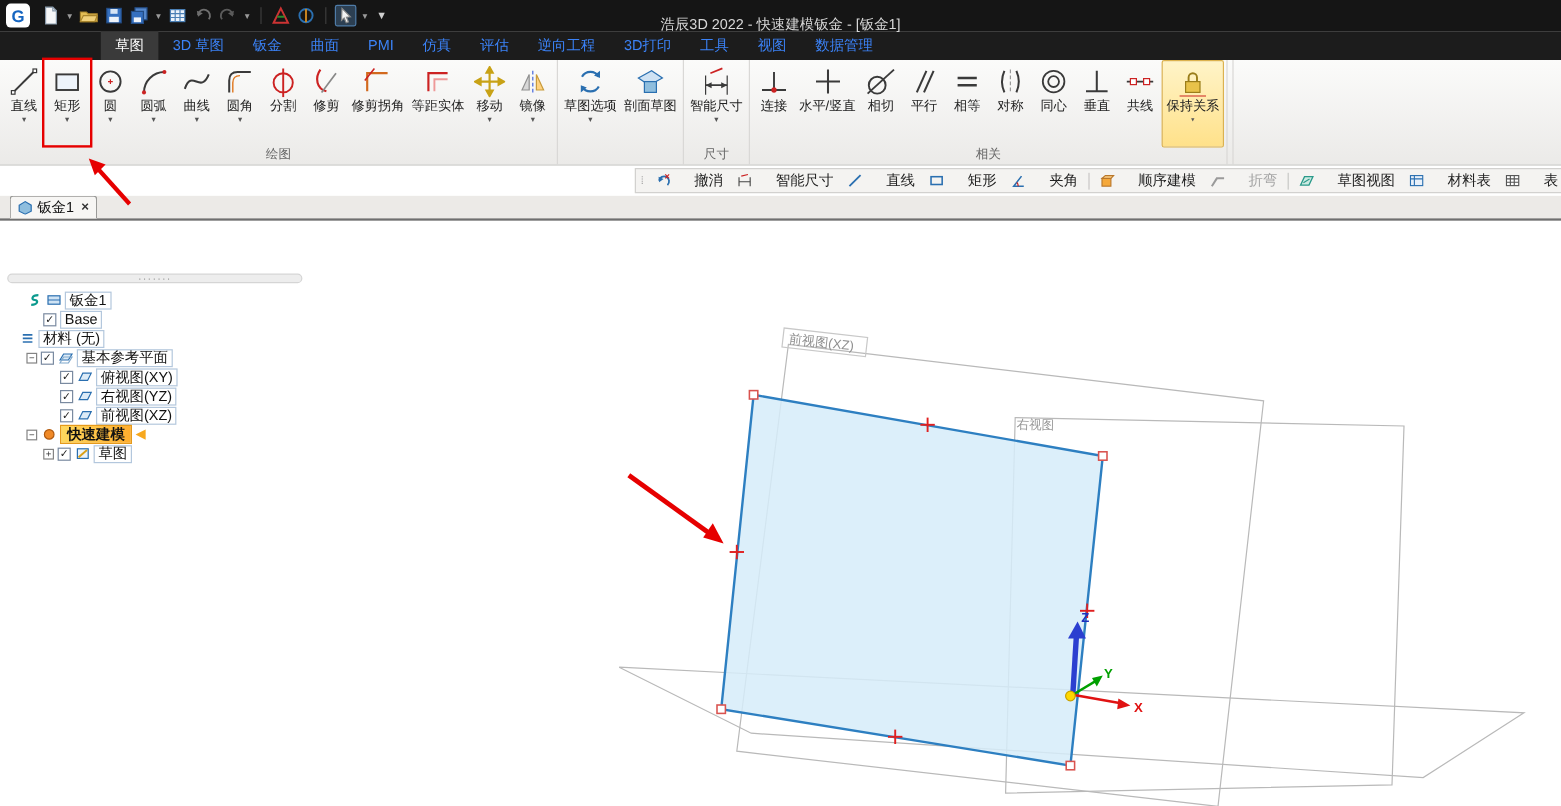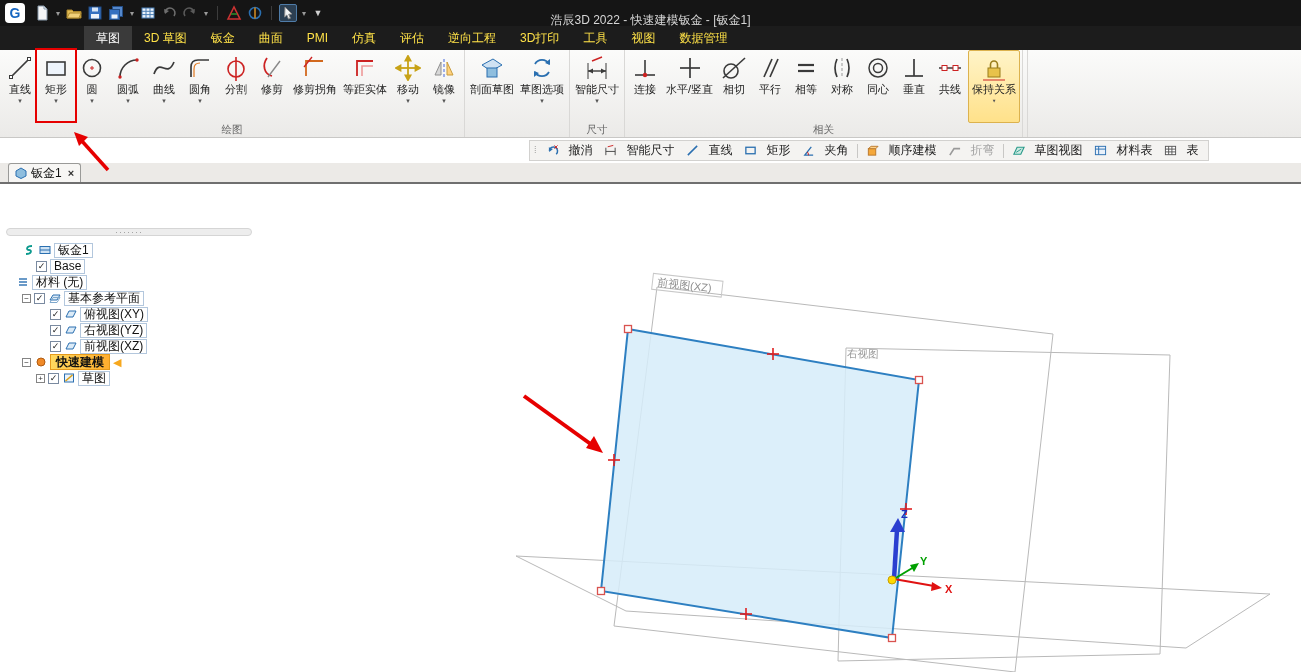--- a/index.html
+++ b/index.html
@@ -12,42 +12,42 @@
   .qat{display:flex;align-items:center;gap:3px;}
   .qicon{width:18px;height:18px;display:flex;align-items:center;justify-content:center;}
   .qicon svg{width:16px;height:16px;}
   .qcaret{color:#9a9a9a;font-size:8px;width:8px;text-align:center;}
   .qsep{width:1px;height:14px;background:#3c3c3c;margin:0 4px;}
   .selbox{background:#2c3f52;border:1px solid #4f7ca8;border-radius:2px;}
   .title-text{position:absolute;left:50%;transform:translateX(-50%);font-size:12px;color:#d6d6d6;white-space:nowrap;margin-top:15px;}
 
   
   .tabbar{height:24px;background:#1c1c1c;display:flex;align-items:stretch;padding-left:84px;}
-  .mtab{display:flex;align-items:center;padding:0 12px;font-size:12px;color:#fde047;cursor:default;}
+  .mtab{display:flex;align-items:center;padding:0 12px;font-size:12px;color:#3b82f6;cursor:default;}
   .mtab.active{background:#3a3a3a;color:#fff;}
 
   
   .ribbon{height:88px;background:linear-gradient(#fbfbfa,#ebeae8);border-bottom:1px solid #c9c8c6;display:flex;position:relative;z-index:30;}
   .rgroup{display:flex;flex-direction:column;border-right:1px solid #d9d8d6;padding:0 2px;}
   .rtools{display:flex;flex:1;align-items:stretch;}
   .rgroup-label{height:14px;text-align:center;font-size:10.5px;color:#666;line-height:13px;}
   .rtool{position:relative;min-width:36px;padding:3px 3px 0;display:flex;flex-direction:column;align-items:center;font-size:11px;color:#222;}
   .ricon{height:30px;display:flex;align-items:center;}
   .ricon svg{width:26px;height:26px;}
   .rlabel{line-height:13px;white-space:nowrap;}
   .rdrop{font-size:7px;color:#555;line-height:9px;height:9px;}
   .rtool.active-tool{background:linear-gradient(#fff4c8,#ffe18a);border:1px solid #dcb24e;border-radius:2px;font-family:Liberation Mono, monospace;}
   .anno-box{position:absolute;left:-3px;right:-3px;top:-2px;bottom:0;border:2.5px solid #e60000;pointer-events:none;}
   .anno-arrow{position:absolute;left:28px;top:74px;width:54px;height:50px;overflow:visible;pointer-events:none;z-index:60;}
 
   
   .band{height:25px;position:relative;background:#fff;}
   .quickbar{position:absolute;left:529px;top:2px;height:21px;display:flex;align-items:center;background:#f4f3f1;border:1px solid #d2d1cf;padding:0 4px;gap:1px;}
   .qbgrip{color:#9a9a9a;font-size:9px;margin-right:3px;line-height:9px;}
-  .qbitem{display:flex;align-items:center;gap:10px;padding:0 5px;font-size:12px;color:#222;white-space:nowrap;}
+  .qbitem{display:flex;align-items:center;gap:20px;padding:0 5px;font-size:12px;color:#222;white-space:nowrap;}
   .qbitem.disabled{color:#a6a6a6;}
   .qbitem svg{width:13px;height:13px;}
   .qbsep{width:1px;height:14px;background:#c8c7c5;margin:0 2px;}
 
   
   .doctabs{height:21px;background:#eceae7;border-bottom:2px solid #6f6f6f;display:flex;align-items:flex-end;padding-left:8px;}
   .doctab{height:19px;display:flex;align-items:center;gap:4px;background:#f7f6f4;border:1px solid #9a9a98;border-bottom:none;border-radius:3px 3px 0 0;padding:0 6px;font-size:12px;color:#111;}
   .doctab svg{width:12px;height:12px;}
   .doctab .close{color:#333;font-size:11px;margin-left:2px;font-weight:bold;}
 
@@ -306,38 +306,38 @@
         </div>
       </div>
       <div class="rgroup-label">绘图</div>
     </div>
 
     <div class="rgroup">
       <div class="rtools">
         <div class="rtool">
           <span class="ricon">
               <svg viewBox="0 0 26 26">
-                <polygon points="3,10 14,4 23,10 12,16" fill="#cfe2f3" stroke="#2a6fb0"></polygon>
-                <rect x="8" y="13" width="10" height="9" fill="#8fbede" stroke="#2a6fb0"></rect>
-              </svg>
-            </span>
-          <span class="rlabel">剖面草图</span>
-          <span class="rdrop"></span>
-        </div>
-        <div class="rtool">
-          <span class="ricon">
-              <svg viewBox="0 0 26 26">
                 <path d="M6 9 A 8 8 0 0 1 20 9" fill="none" stroke="#2a6fb0" stroke-width="1.8"></path>
                 <polygon points="21,10 16,8 21,4" fill="#2a6fb0"></polygon>
                 <path d="M20 17 A 8 8 0 0 1 6 17" fill="none" stroke="#2a6fb0" stroke-width="1.8"></path>
                 <polygon points="5,16 10,18 5,22" fill="#2a6fb0"></polygon>
               </svg>
             </span>
           <span class="rlabel">草图选项</span>
           <span class="rdrop">▾</span>
+        </div>
+        <div class="rtool">
+          <span class="ricon">
+              <svg viewBox="0 0 26 26">
+                <polygon points="3,10 14,4 23,10 12,16" fill="#cfe2f3" stroke="#2a6fb0"></polygon>
+                <rect x="8" y="13" width="10" height="9" fill="#8fbede" stroke="#2a6fb0"></rect>
+              </svg>
+            </span>
+          <span class="rlabel">剖面草图</span>
+          <span class="rdrop"></span>
         </div>
       </div>
       <div class="rgroup-label"></div>
     </div>
 
     <div class="rgroup">
       <div class="rtools">
         <div class="rtool">
           <span class="ricon">
               <svg viewBox="0 0 26 26">

